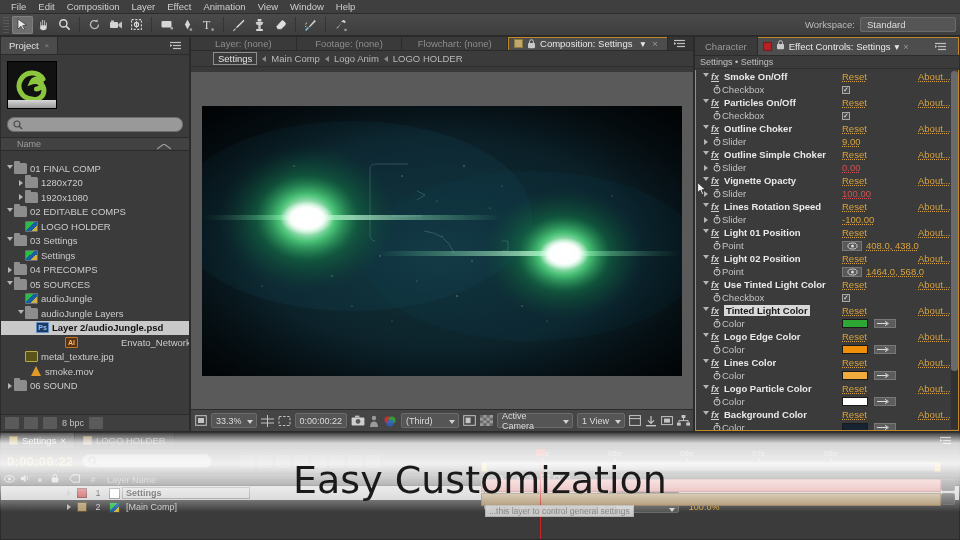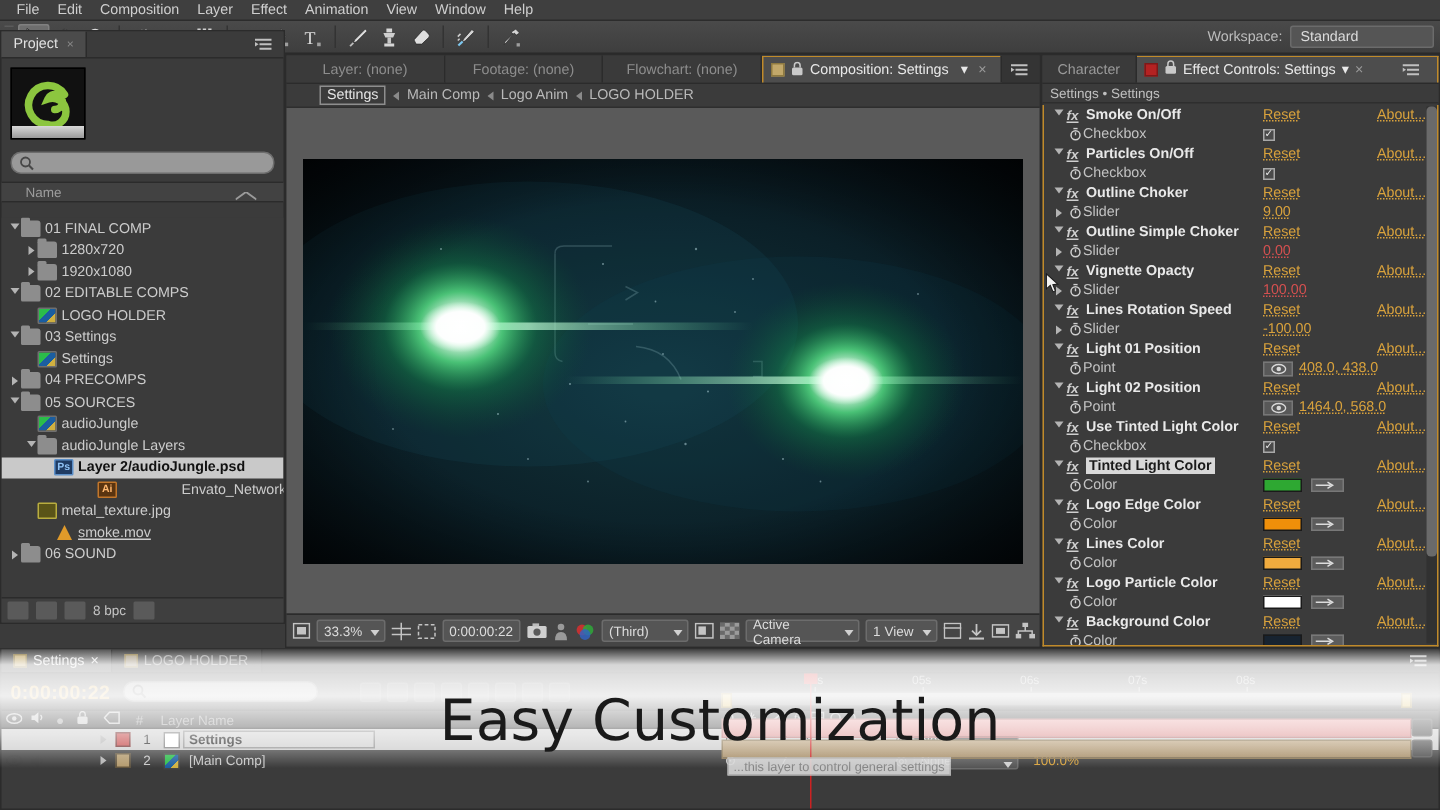--- a/index.html
+++ b/index.html
@@ -50,21 +50,21 @@
   .panel { position: absolute; background: #3b3b3b; border: 1px solid #2b2b2b; }
   .ptabs { height: 18px; background: #3b3b3b; display: flex; align-items: stretch;
            border-bottom: 1px solid #2b2b2b; }
   .ptab { display: flex; align-items: center; gap: 4px; padding: 0 8px; font-size: 9.5px;
           color: #a8a8a8; background: #3b3b3b; border-right: 1px solid #2b2b2b; }
   .ptab.sel { background: #4b4b4b; color: #e2e2e2; }
   .ptab .x { font-size: 8px; color: #8a8a8a; margin-left: 2px; }
   .pmenu { margin-left: auto; padding: 0 6px; display: flex; align-items: center; color:#b0b0b0; }
 
   
-  #project { left: 0; top: 20px; width: 190px; height: 396px; }
+  #project { left: 0; top: 36px; width: 190px; height: 396px; }
   .thumbrow { display: flex; padding: 6px 6px 4px 6px; gap: 8px; }
   .thumb { width: 50px; height: 48px; background: #111; position: relative; flex: 0 0 auto;
            border: 1px solid #000; }
   .thumb .spiral { position: absolute; inset: 4px 4px 10px 4px; }
   .thumb .bar { position: absolute; left: 0; right: 0; bottom: 0; height: 8px;
                 background: linear-gradient(#d8d8d8,#9a9a9a); }
   .tmeta { font-size: 9px; color: #c9c9c9; line-height: 12px; padding-top: 1px; }
   .tmeta .b { font-weight: bold; color: #e6e6e6; }
   .tmeta .gap { height: 7px; }
 
@@ -103,21 +103,21 @@
   .ico.mov:after { content:''; position:absolute; left:2px; top:0; border-left:5px solid transparent;
                    border-right:5px solid transparent; border-bottom:10px solid #e09a2a; }
 
   .projfoot { position: absolute; left:0; right:0; bottom:0; height:17px; background:#3f3f3f;
               border-top:1px solid #2b2b2b; display:flex; align-items:center; gap:5px; padding-left:4px;
               font-size:9px; color:#c4c4c4; }
   .pfbtn { width:14px; height:12px; background:#5a5a5a; border-radius:1px; }
 
   
   #viewer { left: 190px; top: 36px; width: 504px; height: 396px; background: #393939; }
-  .vtabbar { height: 19px; display: flex; align-items: stretch; background: #343434;
+  .vtabbar { height: 14px; display: flex; align-items: stretch; background: #343434;
              border-bottom: 1px solid #2b2b2b; }
   .vtab { flex: 1; display: flex; align-items: center; justify-content: center; font-size: 9.5px;
           color: #8d8d8d; background: #3a3a3a; border-right: 1px solid #2b2b2b; }
   .vtab.compsel { flex: 0 0 160px; background: #4d4d4d; color: #e8e8e8;
                   justify-content: flex-start; padding-left: 6px; gap: 4px;
                   box-shadow: inset 0 1px 0 #c08a2a, inset 1px 0 0 #c08a2a; }
   .swatch-y { width:9px; height:9px; background:#c2a86a; border:1px solid #8f7a40; }
   .lockico { width:9px; height:10px; }
 
   .crumbs { height: 16px; display: flex; align-items: center; gap: 5px; padding-left: 22px;
@@ -476,21 +476,21 @@
         <div class="trow" style="padding-left: 15px; gap: 40px;">
           <span class="twist"></span>
           <span class="ico ai">Ai</span>
           <span>Envato_Network.ai</span>
         </div>
         <div class="trow" style="padding-left: 15px;">
           <span class="twist"></span>
           <span class="ico jpg"></span>
           <span>metal_texture.jpg</span>
         </div>
-        <div class="trow" style="padding-left: 26px; text-decoration: underline;">
+        <div class="trow" style="padding-left: 19px;">
           <span class="twist"></span>
           <span class="ico mov"></span>
           <span>smoke.mov</span>
         </div>
         <div class="trow" style="padding-left: 4px;">
           <span class="twist">
             <i class="tri" style="display: block;"></i>
           </span>
           <span class="ico folder"></span>
           <span>06 SOUND</span>

